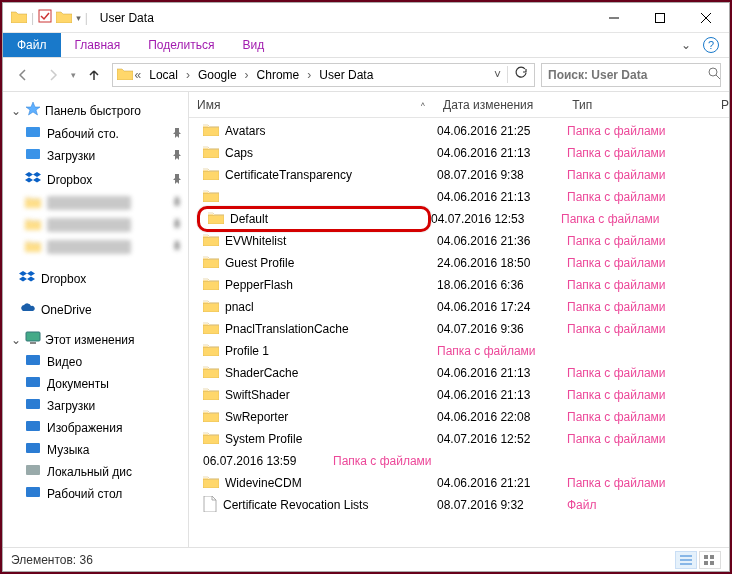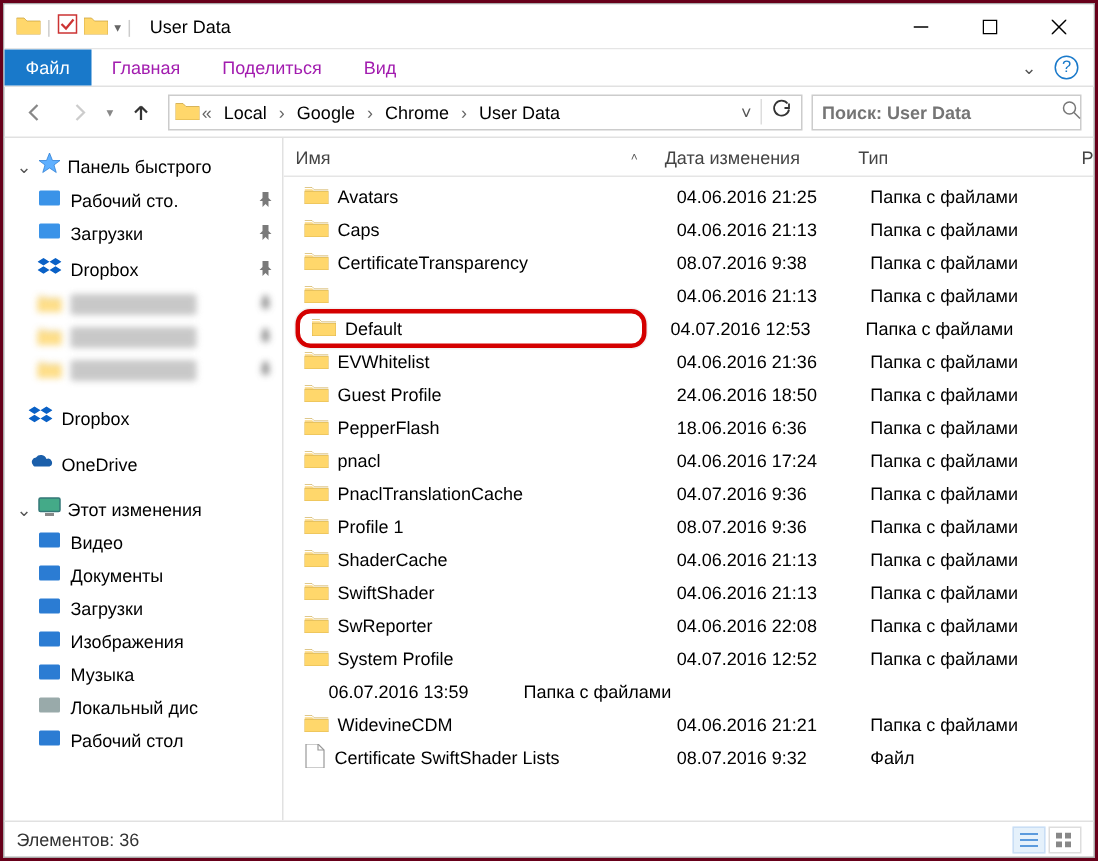--- a/index.html
+++ b/index.html
@@ -44,22 +44,22 @@
   .col-headers > div { padding-left: 8px; }
   .col-name { width: 248px; display:flex; align-items:center; gap:4px; }
   .col-date { width: 130px; }
   .col-type { width: 150px; }
   .col-r { flex:1; }
   .sort-arrow { font-size: 8px; color:#555; margin-left:auto; margin-right:10px; }
 
   .file-list { flex:1; overflow:hidden; padding-top: 2px; }
   .row { display:flex; align-items:center; height: 22px; padding-left: 14px; position:relative; }
   .row .name { width: 234px; display:flex; align-items:center; gap:6px; }
-  .row .date { width: 130px; color:#000;margin-left:16px; }
-  .row .type { width: 150px; color:#000000; }
+  .row .date { width: 130px; color:#000; }
+  .row .type { width: 150px; color:#ec4899; }
   .row.highlighted .name { border: 3px solid #d40000; border-radius: 10px; padding: 2px 8px; margin-left:-6px; background:#fff; box-shadow: 0 0 0 1px rgba(0,0,0,0.05); }
 
   
   .statusbar { height: 24px; border-top: 1px solid #e1e1e1; display:flex; align-items:center; padding: 0 8px; color:#333; font-size:12px; }
   .view-toggles { margin-left:auto; display:flex; gap:2px; }
   .view-toggle { width: 22px; height: 18px; border:1px solid #c9def5; background:#e5f1fb; display:flex; align-items:center; justify-content:center; }
   .view-toggle.inactive { background:#fff; border-color:#ddd; }
 
   
   .folder-icon { width:16px; height:13px; }
@@ -447,21 +447,20 @@
             </div>
             <div class="row">
               <div class="name">
                 <span><svg class="folder-icon" viewBox="0 0 16 13">
                     <path d="M0 3 h5 l1.5 1.5 h9.5 v8.5 h-16z" fill="#ffe29a"></path>
                     <path d="M0 2 h5 l1.5 1.5 h9.5" fill="none" stroke="#caa23c" stroke-width="0.4"></path>
                     <path d="M0 4.5 h16 v8.5 h-16z" fill="#ffd76b" stroke="#caa23c" stroke-width="0.4"></path>
                   </svg></span>
                 <span style="">Profile 1</span>
               </div>
-              <div class="date">08.07.2016 9:36</div>
               <div class="type">Папка с файлами</div>
             </div>
             <div class="row">
               <div class="name">
                 <span><svg class="folder-icon" viewBox="0 0 16 13">
                     <path d="M0 3 h5 l1.5 1.5 h9.5 v8.5 h-16z" fill="#ffe29a"></path>
                     <path d="M0 2 h5 l1.5 1.5 h9.5" fill="none" stroke="#caa23c" stroke-width="0.4"></path>
                     <path d="M0 4.5 h16 v8.5 h-16z" fill="#ffd76b" stroke="#caa23c" stroke-width="0.4"></path>
                   </svg></span>
                 <span style="">ShaderCache</span>
@@ -520,21 +519,21 @@
               </div>
               <div class="date">04.06.2016 21:21</div>
               <div class="type">Папка с файлами</div>
             </div>
             <div class="row">
               <div class="name">
                 <span><svg class="file-icon" viewBox="0 0 14 16">
                     <path d="M1 0 h8 l4 4 v12 h-12z" fill="#fff" stroke="#999" stroke-width="0.8"></path>
                     <path d="M9 0 v4 h4" fill="none" stroke="#999" stroke-width="0.8"></path>
                   </svg></span>
-                <span style="">Certificate SwiftShader Lists</span>
+                <span style="">Certificate Revocation Lists</span>
               </div>
               <div class="date">08.07.2016 9:32</div>
               <div class="type">Файл</div>
             </div>
           </div>
       </div>
     </div>
 
     <div class="statusbar">
       <span>Элементов: 36</span>

